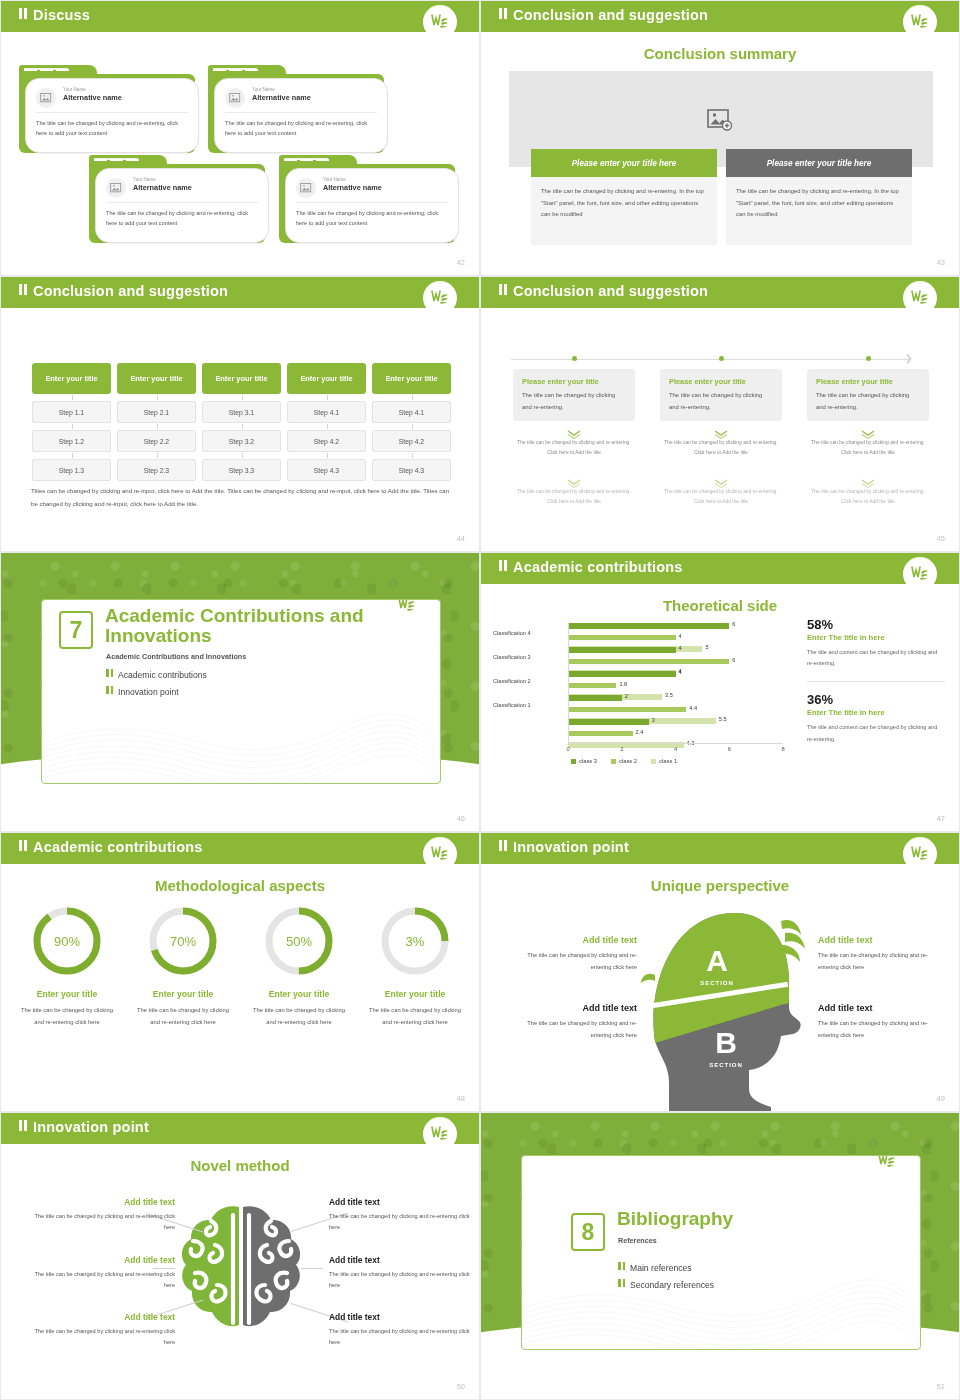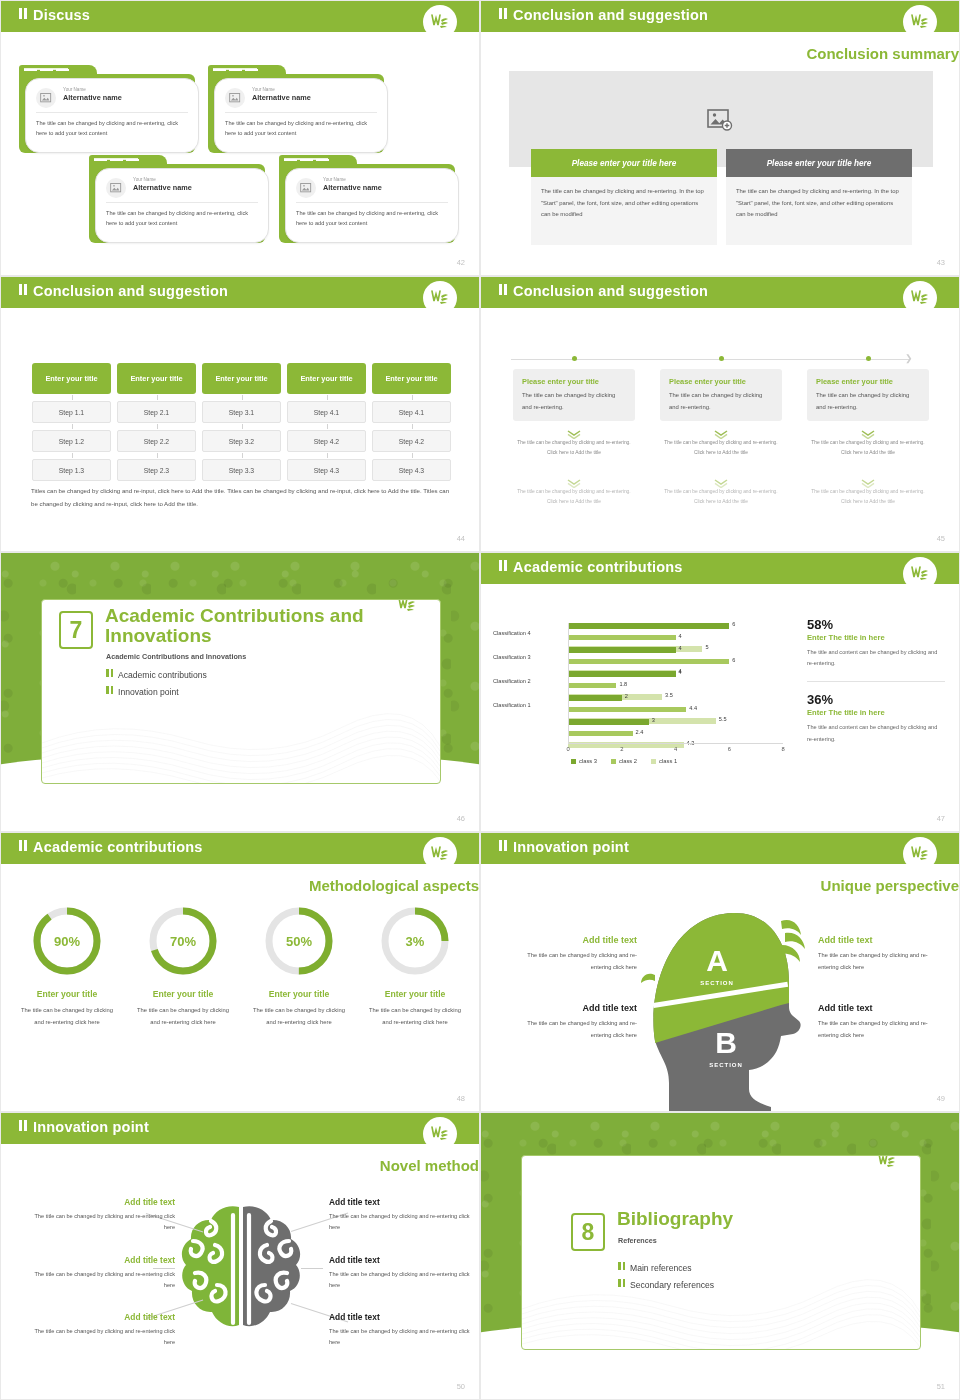--- a/index.html
+++ b/index.html
@@ -38,21 +38,21 @@
     position:absolute; right:22px; top:4px;
     width:34px; height:34px; border-radius:50%;
     background:#fff;
     display:flex; align-items:center; justify-content:center;
     z-index:4;
   }
   .logo svg { display:block; }
   
   .stitle {
     position:absolute; top:44px; left:0; width:100%;
-    text-align:right; color:#8CB837;
+    text-align:center; color:#8CB837;
     font-size:15px; font-weight:bold;
   }
   .pageno {
     position:absolute; right:14px; bottom:8px;
     font-size:7.5px; color:#c2c2c2;
   }
   
   .folder { position:absolute; width:180px; height:88px; }
   .folder .tab {
     position:absolute; left:0; top:0; width:78px; height:10px;
@@ -188,21 +188,21 @@
   .rpct{ font-size:13px; font-weight:bold; color:#1a1a1a;}
   .rttl{ font-size:7.6px; font-weight:bold; color:#8CB837; margin-top:1px;}
   .rdesc{ font-size:5.6px; color:#666; line-height:2; margin-top:5px;}
   .rdiv{ height:1px; background:#e2e2e2; margin:12px 0 10px;}
 
   
   .donutcol{ position:absolute; top:72px; width:112px; text-align:center;}
   .donut{ width:72px;height:72px;margin:0 auto; position:relative;}
   .donut .val{
     position:absolute; inset:0; display:flex;align-items:center;justify-content:center;
-    font-size:13px; font-weight:bold; color:#8CB837;
+    font-size:13px; font-weight:normal; color:#8CB837;
   }
   .d-title{ margin-top:12px; color:#8CB837; font-size:8.6px; font-weight:bold;}
   .d-desc{ margin-top:6px; font-size:5.8px; color:#555; line-height:2.05; padding:0 10px;}
 
   
   .head-svg{ position:absolute; left:148px; top:60px;}
   .sidetxt{ position:absolute; width:126px;}
   .sidetxt .t{ font-size:9px; font-weight:bold; margin-bottom:5px;}
   .sidetxt .t.g{ color:#8CB837;}
   .sidetxt .t.k{ color:#222;}
@@ -593,20 +593,21 @@
     <div class="logo">
       <svg width="26" height="26" viewBox="0 0 26 26">
           <g fill="#8CB837">
             <path d="M5 6 L7 16 L9 9 L11 16 L13 6" stroke="#8CB837" stroke-width="1.6" fill="none" stroke-linecap="round"></path>
             <path d="M14 11 q4-3 7-1 q-3 1-6 3z"></path>
             <path d="M14 14 q4-2 7 0 q-3 1-6 2z"></path>
             <path d="M13 17 q4-1 7 1 q-3 0-6 1z"></path>
           </g>
         </svg>
     </div>
+    <div class="stitle">Theoretical side</div>
 
     <div class="chart-wrap">
       <div id="bars-area" style="position:absolute; left:0; top:4px; width:290px;">
           <div style="position: relative; height: 24px;">
             <div class="catlabel" style="top: 7px;">Classification 4</div>
             <div class="barrow">
               <div class="bar" style="left: 75px; width: 161.25px; background: rgb(123, 168, 47); height: 5.5px;"></div>
               <div class="barval" style="left: 239.25px;">6</div>
             </div>
             <div class="barrow">

